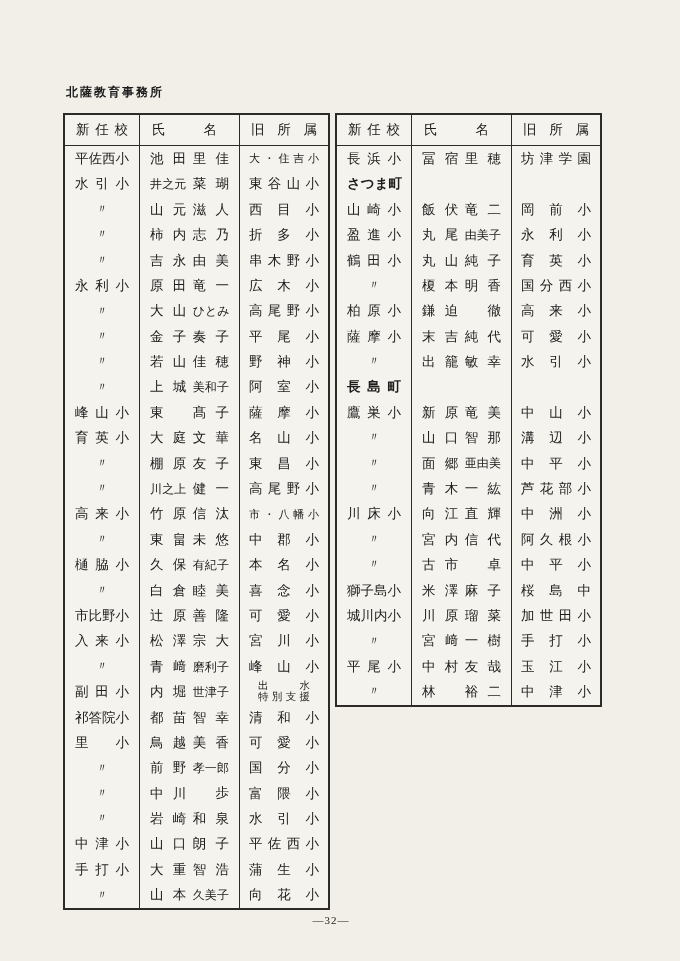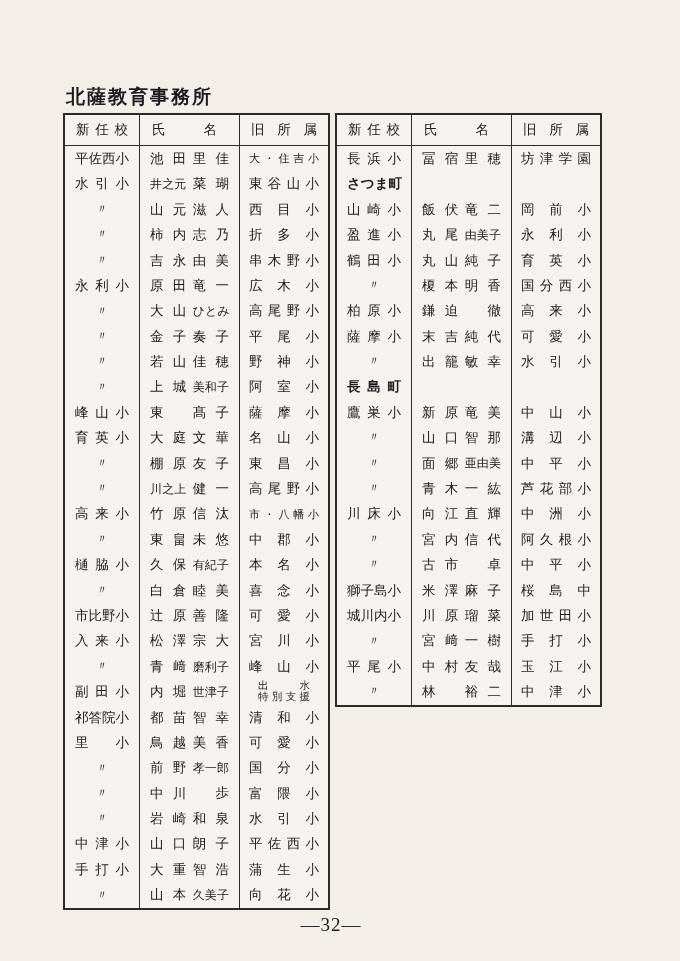--- a/index.html
+++ b/index.html
@@ -4,21 +4,21 @@
 <style>
   html,body{margin:0;padding:0;}
   body{
     width:680px;height:961px;position:relative;overflow:hidden;
     background:#f2efe9;
     font-family:"Liberation Serif","DejaVu Serif",serif;
     color:#1c1c1c;
   }
   .page-title{
     position:absolute;left:66px;top:84px;
-    font-size:19px;font-weight:bold;letter-spacing:2px;
+    font-size:12px;font-weight:bold;letter-spacing:2px;
   }
   .tbl{
     position:absolute;top:113px;
     border:2px solid #2d2b28;
     background:rgba(255,255,255,0.25);
   }
   #left-tbl{left:63px;}
   #right-tbl{left:335px;}
   .row{display:flex;height:25.4px;}
   .row.header{height:30px;border-bottom:1.6px solid #2d2b28;}
@@ -39,21 +39,21 @@
   .dist.one{justify-content:flex-start;}
   .mei.one{justify-content:flex-end;}
   .dist.ditto{justify-content:center;font-size:12px;color:#2a2a2a;}
   .sei.many,.mei.many{font-size:12px;}
   .xmany{font-size:11px;}
   .section-label{font-weight:bold;font-size:13.5px;}
   .two{display:flex;flex-direction:column;justify-content:center;height:100%;padding:0 9px;box-sizing:border-box;}
   .two .dist{height:auto;font-size:10.5px;line-height:12px;}
   .page-number{
     position:absolute;left:0;top:914px;width:662px;text-align:center;
-    font-size:19px;letter-spacing:1px;
+    font-size:11px;letter-spacing:1px;
   }
 </style>
 </head>
 <body>
 
 <div class="page-title">北薩教育事務所</div>
 
 <div class="tbl" id="left-tbl">
   <div class="row header">
     <div class="cell c1">

